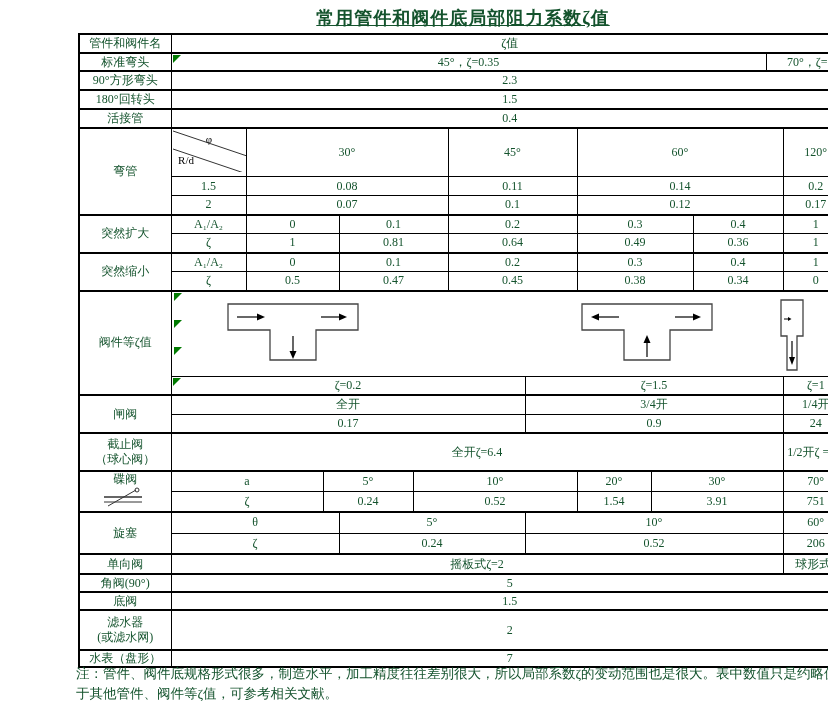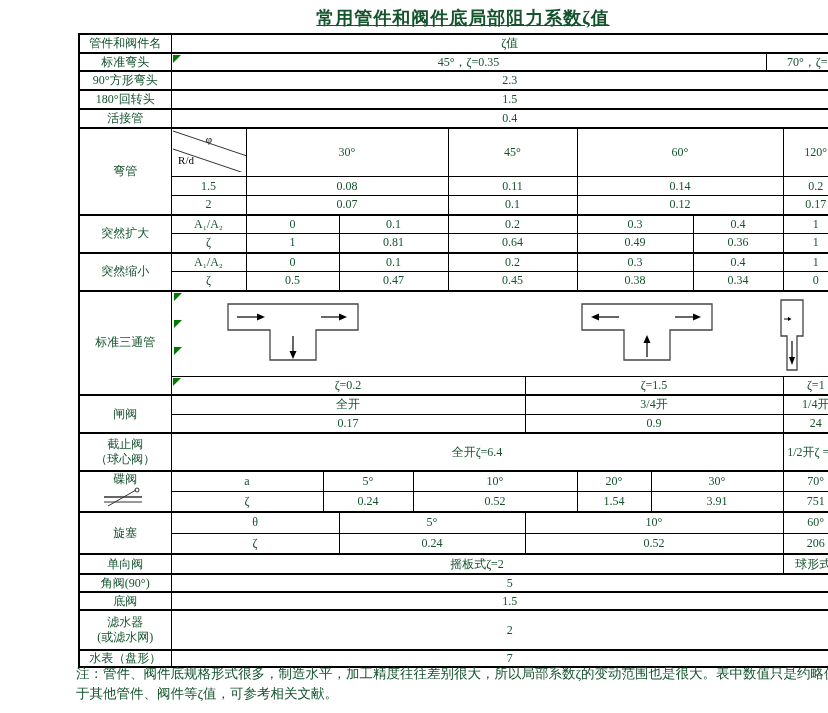--- a/index.html
+++ b/index.html
@@ -142,21 +142,21 @@
       <td>ζ</td>
       <td colspan="2">0.5</td>
       <td colspan="2">0.47</td>
       <td colspan="2">0.45</td>
       <td colspan="2">0.38</td>
       <td colspan="2">0.34</td>
       <td>0</td>
     </tr>
 
     <tr class="sec" style="height:84px">
-      <td class="lbl vtop" rowspan="2">标准三通管</td>
+      <td class="lbl vtop" rowspan="2">阀件等ζ值</td>
       <td colspan="12" class="diagcell">
         <div class="teewrap">
           <span class="tri t0"></span>
           <span class="tri t1"></span>
           <span class="tri t2"></span>
           <svg class="abs" style="left:54px;top:11px" width="132" height="64" viewBox="0 0 132 64">
             <path d="M1,1 H131 V27 H89 V57 H43 V27 H1 Z" fill="none" stroke="#444" stroke-width="1.3"></path>
             <line x1="10" y1="14" x2="30" y2="14" stroke="#000" stroke-width="1.2"></line>
             <polygon points="30,10.5 38,14 30,17.5" fill="#000"></polygon>
             <line x1="94" y1="14" x2="112" y2="14" stroke="#000" stroke-width="1.2"></line>

